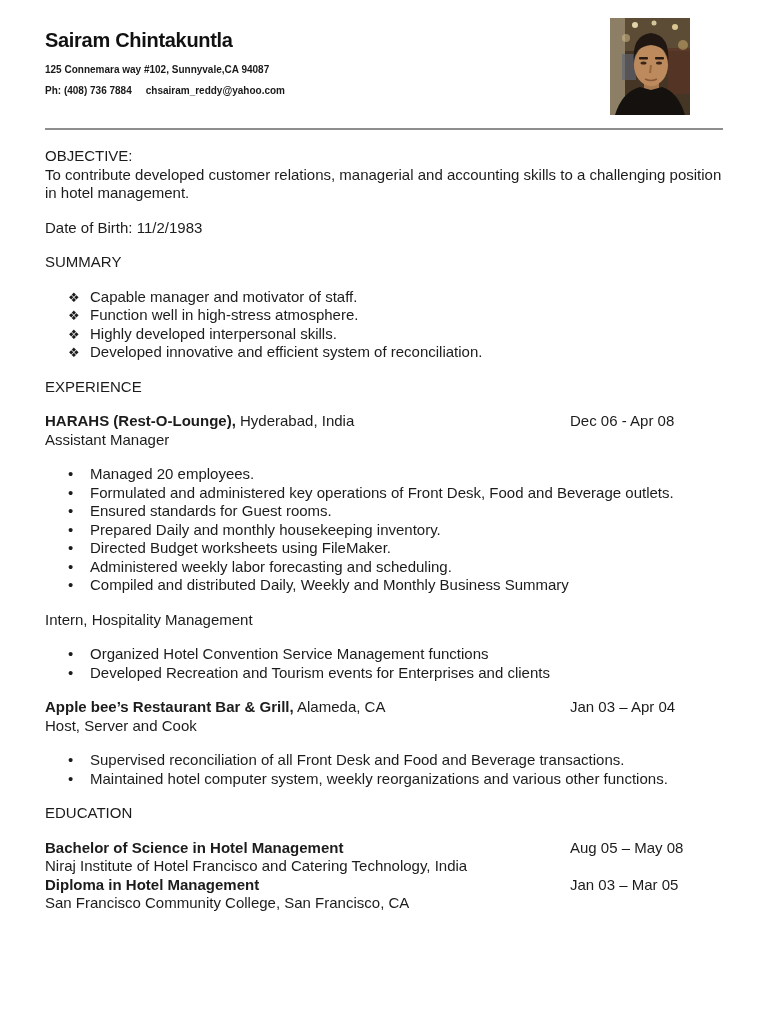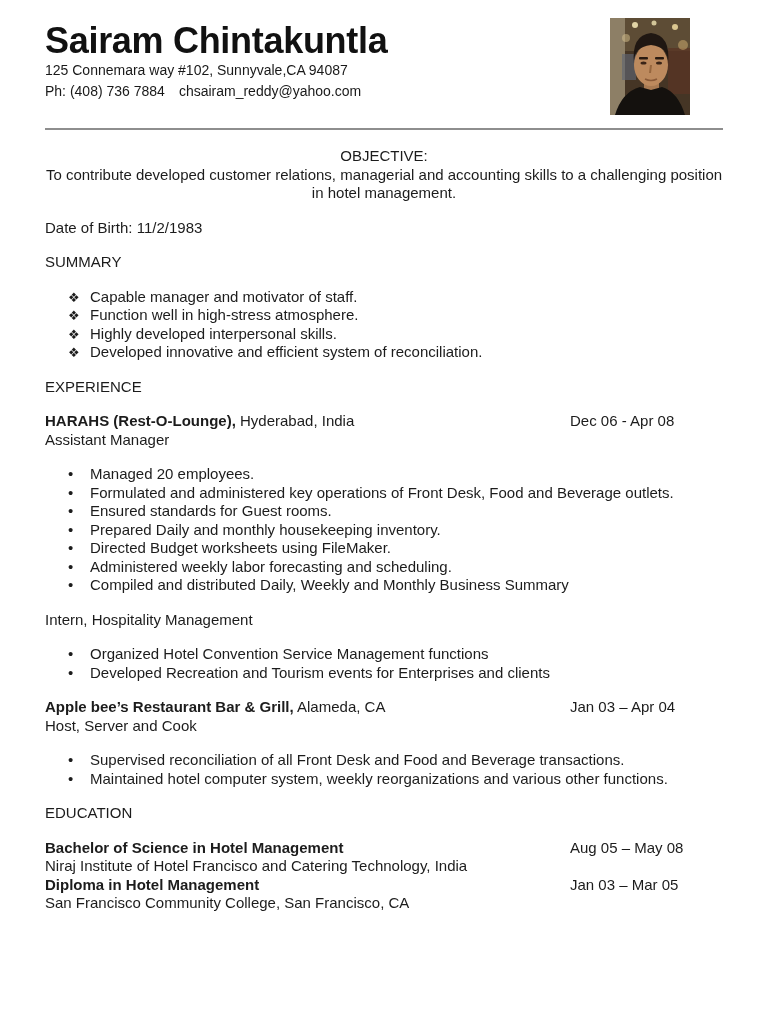--- a/index.html
+++ b/index.html
@@ -17,50 +17,50 @@
     overflow: hidden;
   }
   .page {
     position: relative;
     width: 768px;
     height: 1024px;
     box-sizing: border-box;
     padding: 24px 45px 0 45px;
   }
   h1.name {
-    font-size: 36px;
+    font-size: 20px;
     line-height: 33px;
     margin: 0 0 3px 0;
     font-weight: bold;
     color: #111;
     letter-spacing: -0.3px;
   }
   .addr {
-    font-weight: normal;
-    font-size: 14px;
+    font-weight: bold;
+    font-size: 10px;
     line-height: 20.5px;
     color: #191919;
   }
   .addr .email { margin-left: 14px; }
   .photo {
     position: absolute;
     left: 610px;
     top: 18px;
     width: 80px;
     height: 97px;
     overflow: hidden;
   }
   .rule {
     border: none;
     border-top: 2px solid #8e8e8e;
     margin: 27px 0 0 0;
     height: 0;
   }
   .block { margin: 16px 0 0 0; }
-  .first-block { margin-top: 17px; text-align: center; }
+  .first-block { margin-top: 17px; }
   .sec-heading span { text-underline-offset: 2px; }
   ul.blist {
     list-style: none;
     margin: 16px 0 0 0;
     padding: 0;
   }
   ul.blist li {
     position: relative;
     padding-left: 45px;
   }

